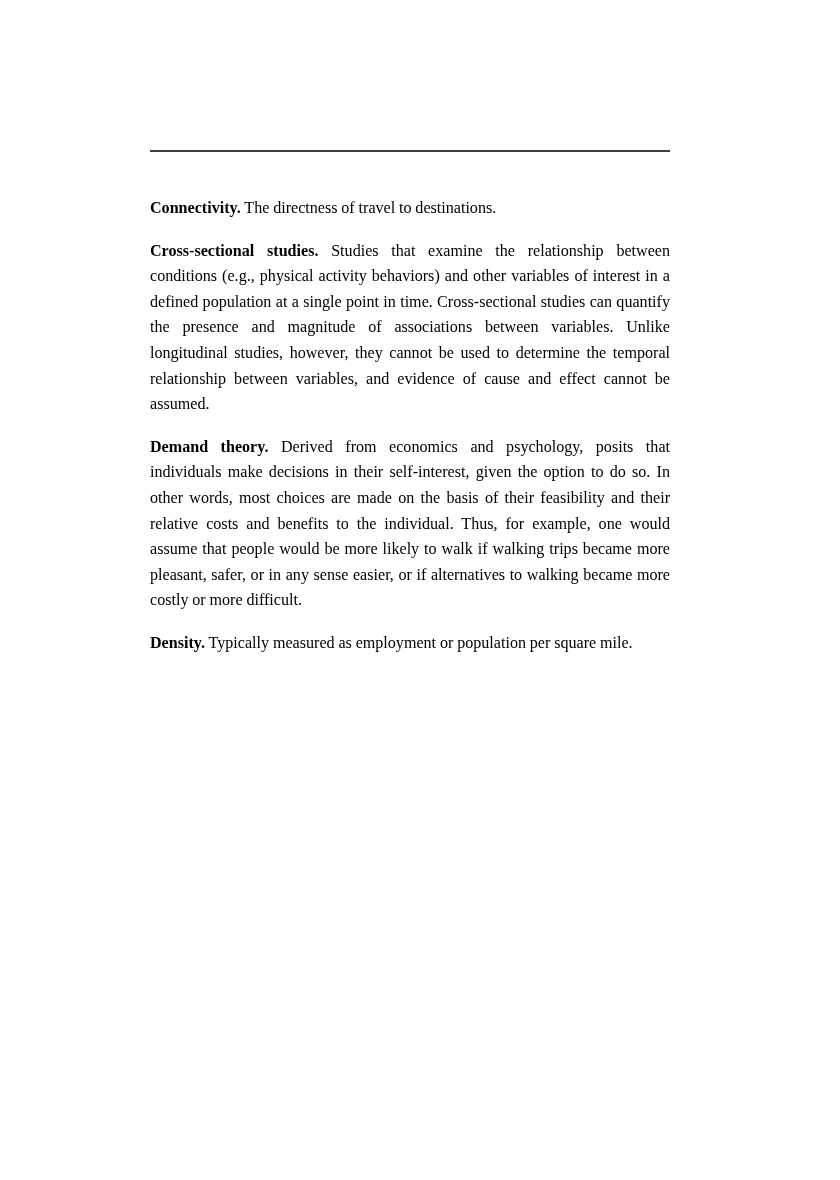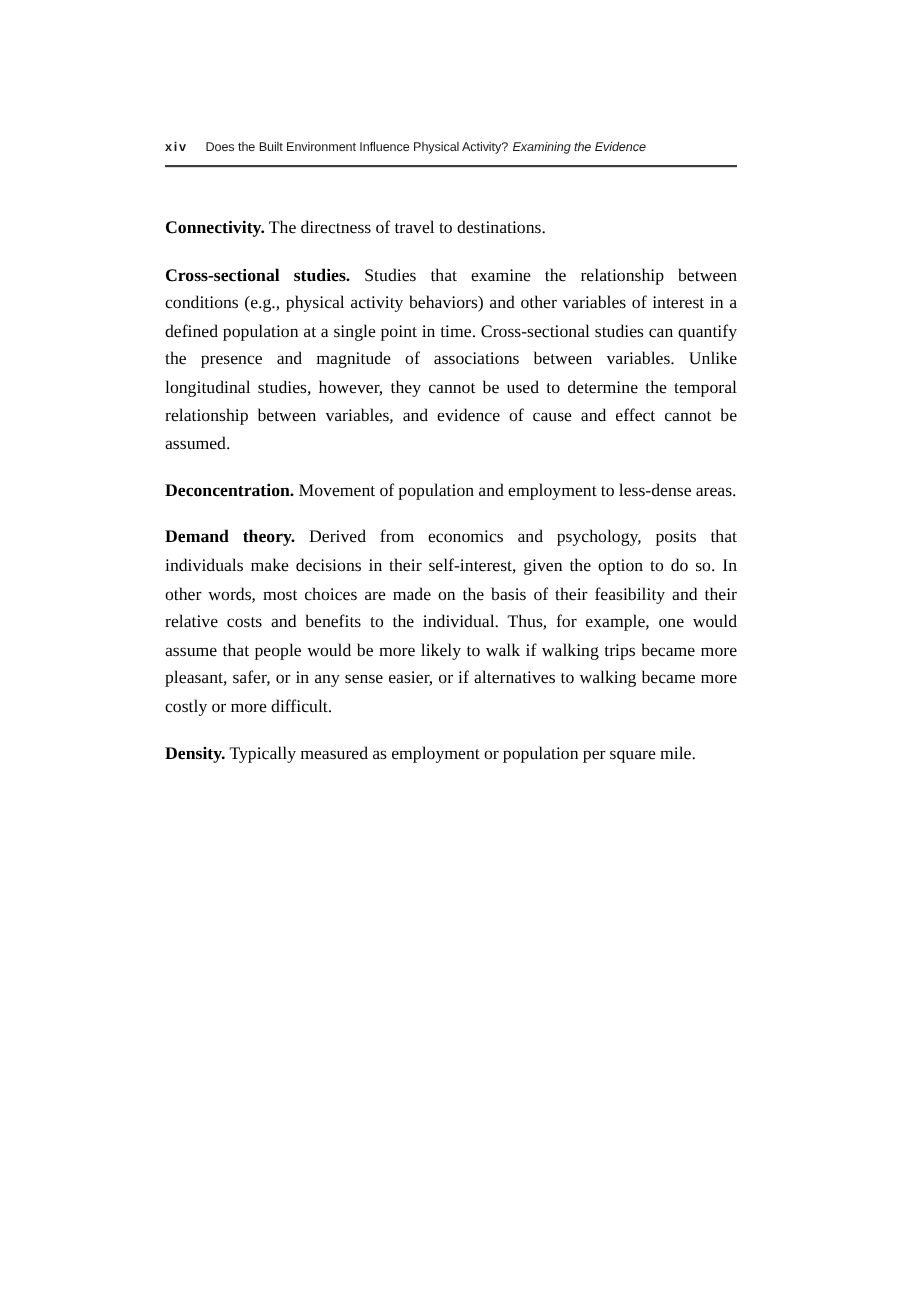--- a/index.html
+++ b/index.html
@@ -95,47 +95,38 @@
   }
   .def {
     font-weight: normal;
   }
 </style>
 </head>
 <body>
 
 <div class="page">
 
-  <div class="running-head">
-    <span class="folio">xiv</span>
-    <span class="head-title">Does the Built Environment Influence Physical Activity?</span>
-    <span class="head-title-italic">Examining the Evidence</span>
-  </div>
 
   <div class="head-rule"></div>
 
   <div class="content">
 
     <p class="entry">
       <span class="term">Connectivity.</span>
       <span class="def">The directness of travel to destinations.</span>
     </p>
 
 
     <p class="entry">
       <span class="term">Cross-sectional studies.</span>
       <span class="def">Studies that examine the relationship between conditions (e.g., physical activity behaviors) and other variables of interest in a defined population at a single point in time. Cross-sectional studies can quantify the presence and magnitude of associations between variables. Unlike longitudinal studies, however, they cannot be used to determine the temporal relationship between variables, and evidence of cause and effect cannot be assumed.</span>
     </p>
 
 
 
-    <p class="entry">
-      <span class="term">Deconcentration.</span>
-      <span class="def">Movement of population and employment to less-dense areas.</span>
-    </p>
 
     <p class="entry">
       <span class="term">Demand theory.</span>
       <span class="def">Derived from economics and psychology, posits that individuals make decisions in their self-interest, given the option to do so. In other words, most choices are made on the basis of their feasibility and their relative costs and benefits to the individual. Thus, for example, one would assume that people would be more likely to walk if walking trips became more pleasant, safer, or in any sense easier, or if alternatives to walking became more costly or more difficult.</span>
     </p>
 
     <p class="entry">
       <span class="term">Density.</span>
       <span class="def">Typically measured as employment or population per square mile.</span>
     </p>

